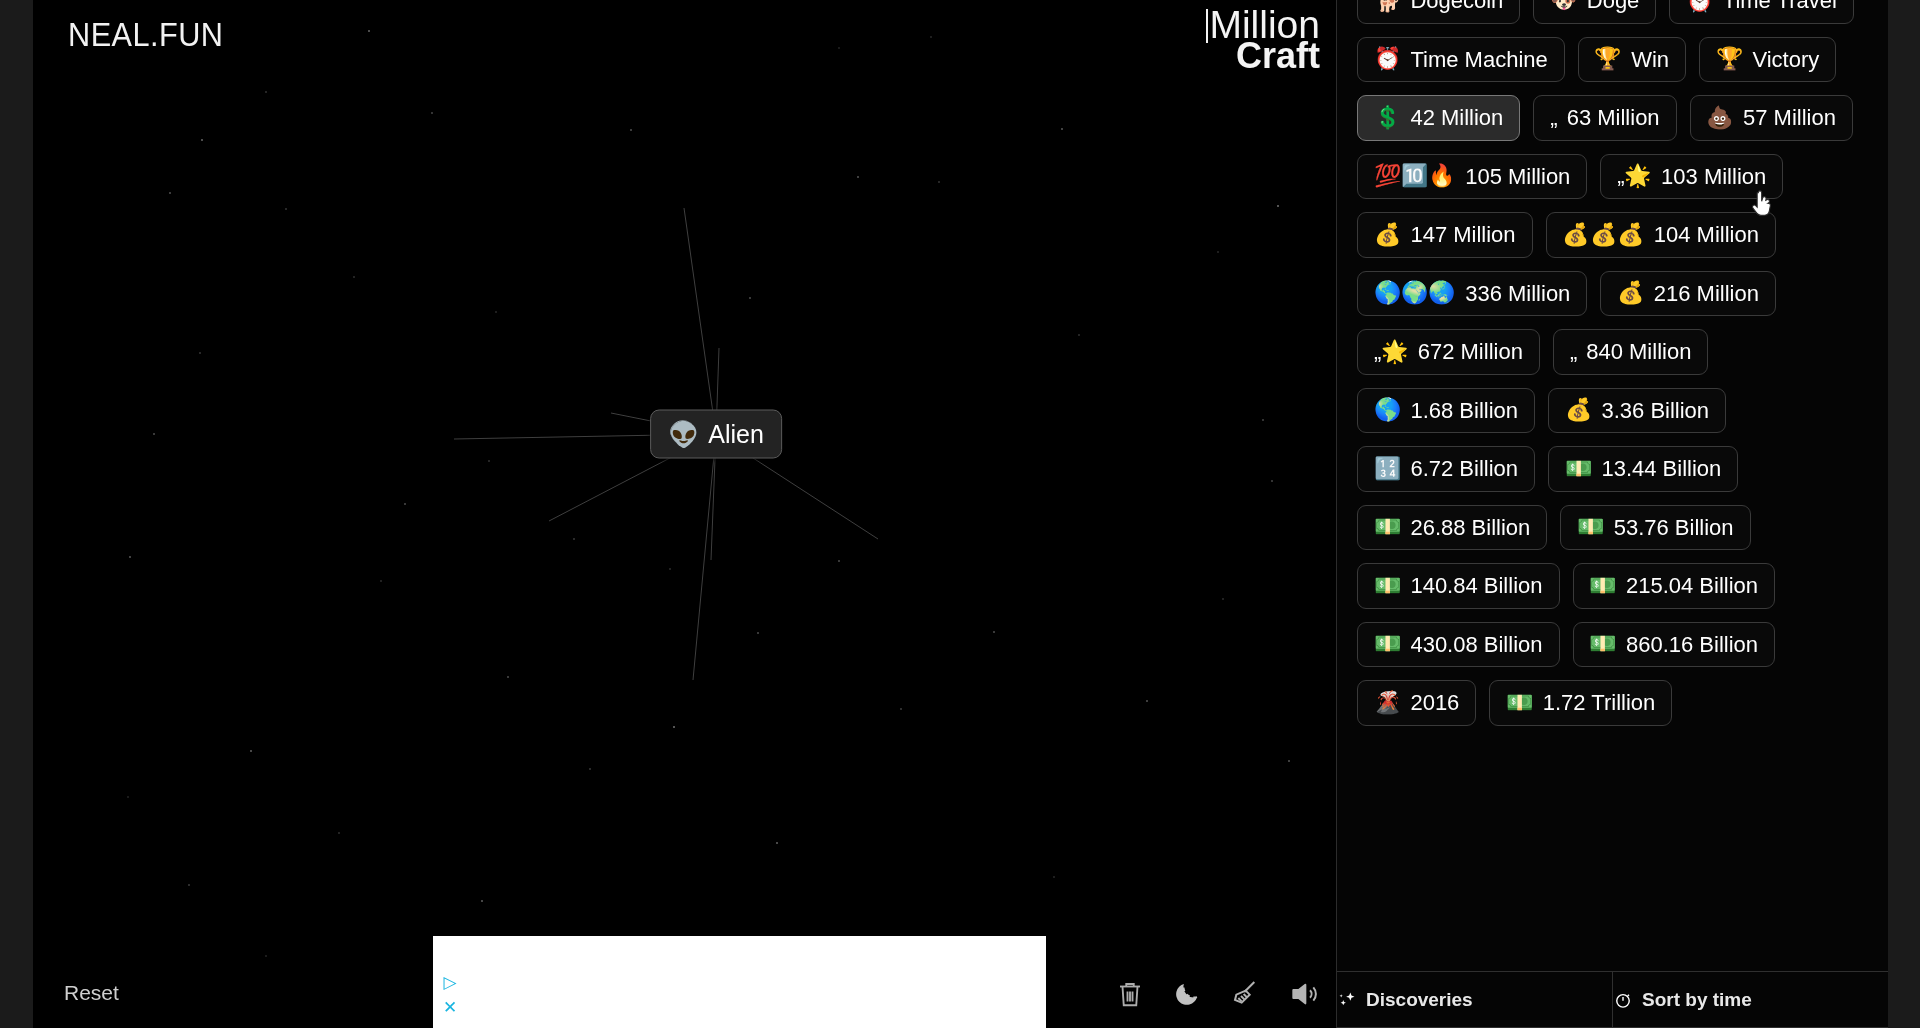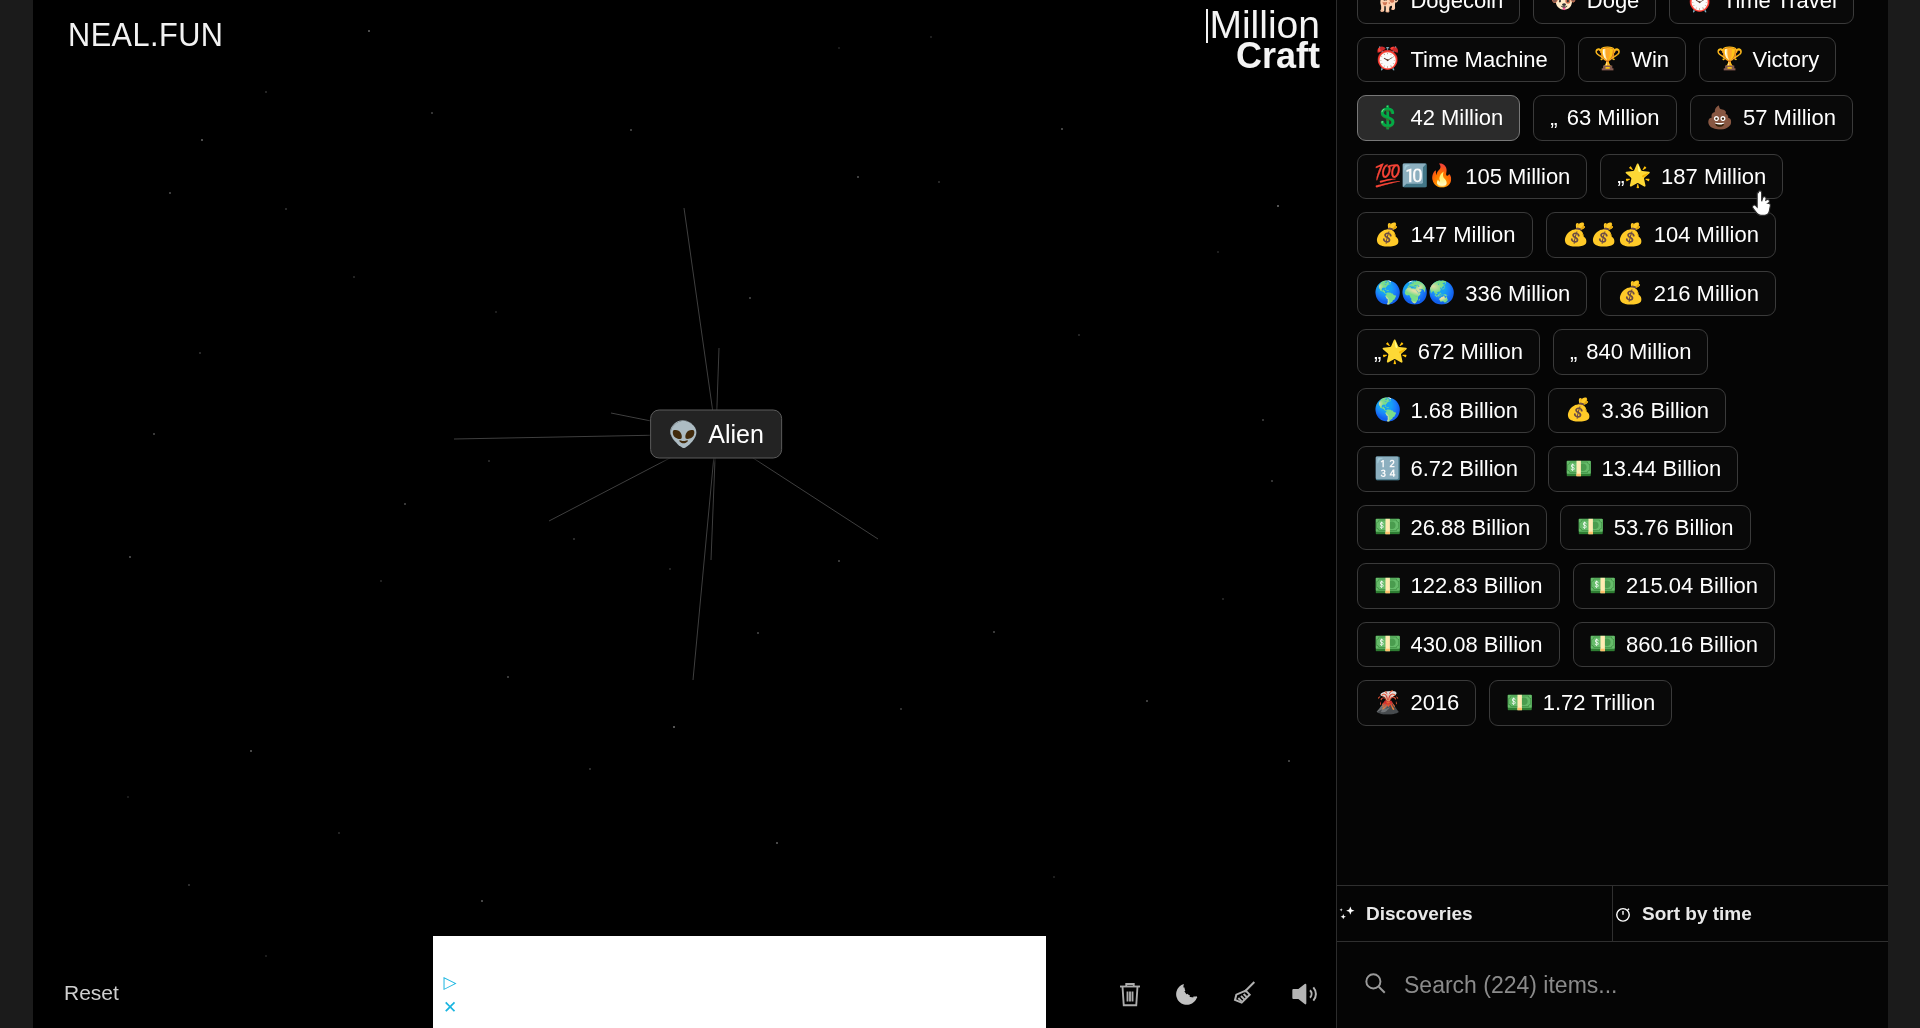--- a/index.html
+++ b/index.html
@@ -464,21 +464,21 @@
             <div class="item">
               <span class="emoji">💩</span>
               <span>57 Million</span>
             </div>
             <div class="item">
               <span class="emoji">💯🔟🔥</span>
               <span>105 Million</span>
             </div>
             <div class="item">
               <span class="emoji">„🌟</span>
-              <span>187 Million</span>
+              <span>103 Million</span>
             </div>
             <div class="item">
               <span class="emoji">💰</span>
               <span>147 Million</span>
             </div>
             <div class="item">
               <span class="emoji">💰💰💰</span>
               <span>104 Million</span>
             </div>
             <div class="item">
@@ -516,21 +516,21 @@
             <div class="item">
               <span class="emoji">💵</span>
               <span>26.88 Billion</span>
             </div>
             <div class="item">
               <span class="emoji">💵</span>
               <span>53.76 Billion</span>
             </div>
             <div class="item">
               <span class="emoji">💵</span>
-              <span>122.83 Billion</span>
+              <span>140.84 Billion</span>
             </div>
             <div class="item">
               <span class="emoji">💵</span>
               <span>215.04 Billion</span>
             </div>
             <div class="item">
               <span class="emoji">💵</span>
               <span>430.08 Billion</span>
             </div>
             <div class="item">
@@ -564,28 +564,19 @@
             <svg width="20" height="20" viewBox="0 0 24 24" fill="none" stroke="#fff" stroke-width="1.7">
               <circle cx="12" cy="13" r="7.5"></circle>
               <path d="M12 13V8.5"></path>
               <path d="M17.6 7.2l1.6-1.6"></path>
             </svg>
           </span>
           <span>Sort by time</span>
         </button>
       </div>
 
-      <div id="search-row">
-        <span>
-          <svg width="26" height="26" viewBox="0 0 24 24" fill="none" stroke="#9a9a9a" stroke-width="1.8">
-            <circle cx="10.5" cy="10.5" r="6.5"></circle>
-            <path d="M15.5 15.5L21 21"></path>
-          </svg>
-        </span>
-        <input id="search-input" type="text" placeholder="Search (224) items..." style="">
-      </div>
     </div>
 
     <svg id="cursor" viewBox="0 0 24 28">
       <path d="M8.5 2.5c0-1 .7-1.7 1.6-1.7s1.6.7 1.6 1.7v8.1l.9-3.1c.3-.9 1.1-1.4 2-1.2.9.3 1.4 1.1 1.2 2l-.3 1.3 1.1-.5c.9-.4 1.8 0 2.2.8.4.9 0 1.8-.8 2.2l-.6.3 1.1.2c.9.2 1.5 1 1.3 1.9l-1 5.2c-.4 2.2-2.3 3.8-4.6 3.8h-3.3c-1.5 0-2.9-.7-3.8-1.9l-3.6-4.8c-.6-.8-.4-1.8.3-2.4.7-.5 1.7-.4 2.3.2l1.4 1.5V2.5z" fill="#fff" stroke="#2a2a2a" stroke-width="1"></path>
     </svg>
   </div>
 </div>
 
 </body></html>

